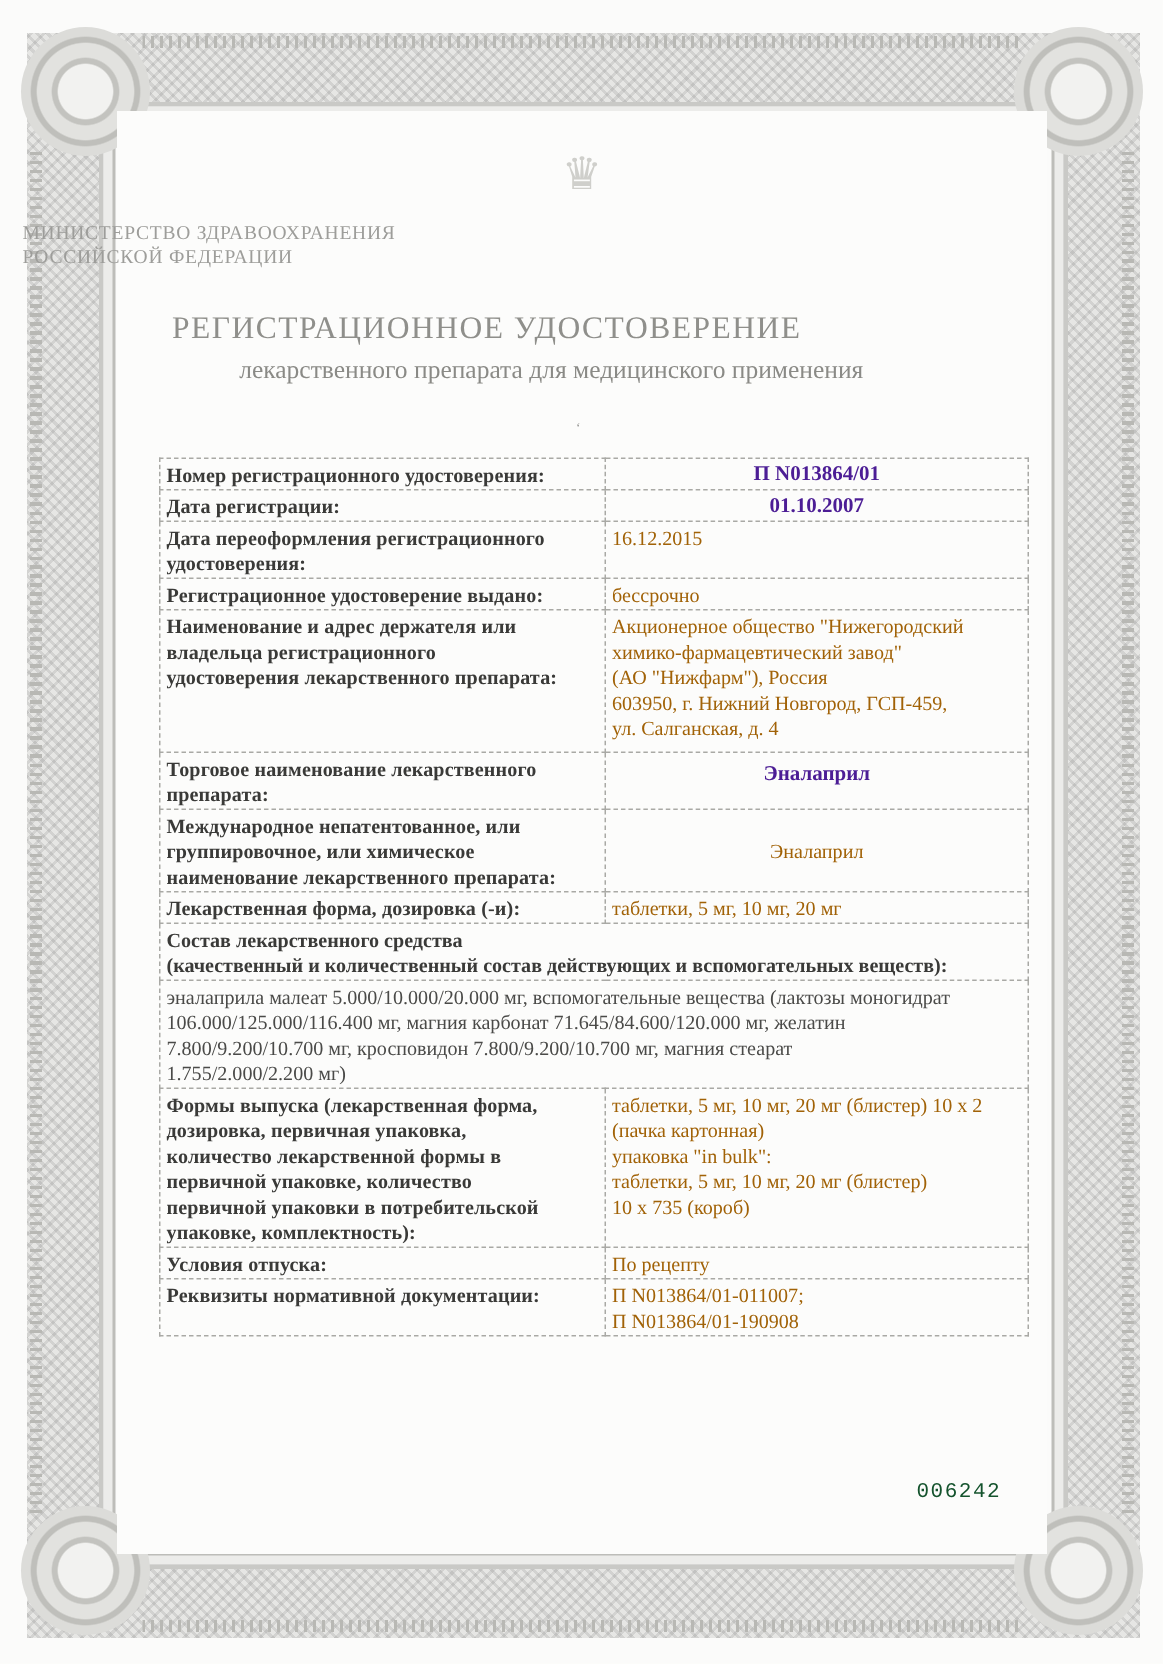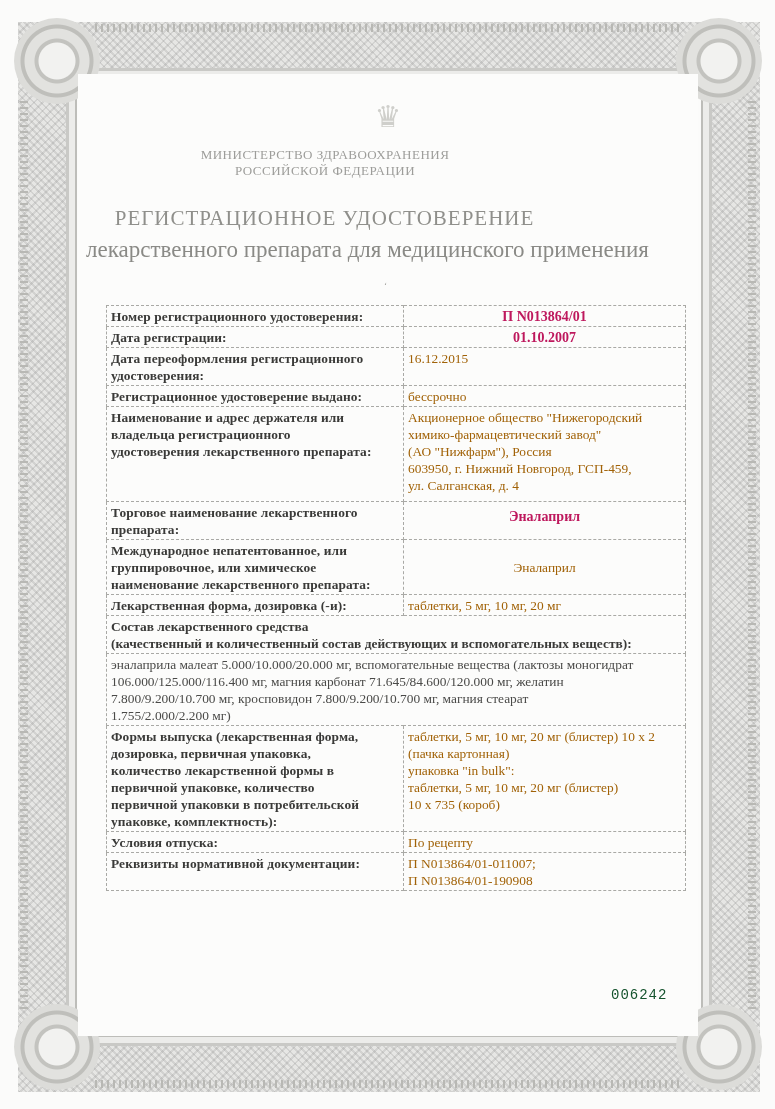--- a/index.html
+++ b/index.html
@@ -39,41 +39,41 @@
   }
   .page {
     position: absolute; left: 78px; top: 74px; width: 620px; height: 962px;
     background: #fcfcfb;
   }
   .emblem {
     position: absolute; left: 372px; top: 98px; width: 32px; height: 38px;
     color: #cfcfcb; font-size: 30px; text-align: center; line-height: 38px;
   }
   .ministry {
-    position: absolute; left: 0; width: 650px; text-align: center;
-    color: #9d9d9a; font-size: 13px; letter-spacing: 0.5px;
+    position: absolute; left: 0; width: 650px; 
+    color: #9d9d9a; font-size: 13px; letter-spacing: 0.5px; padding-left: 15px;
   }
   .cert-title {
     position: absolute; left: 0; width: 649px; top: 206px; text-align: center;
     color: #8f8f8b; font-size: 21px; letter-spacing: 1px;
   }
   .cert-sub {
     position: absolute; left: 0; width: 735px; top: 237px; text-align: center;
-    color: #8a8a86; font-size: 23px;
+    color: #8a8a86; font-size: 17px;
   }
   table.reg {
     position: absolute; left: 106px; top: 305px; width: 580px;
     border-collapse: collapse; font-size: 13.4px; line-height: 17px;
   }
   table.reg td {
     border: 1px dashed #a9a9a5; vertical-align: top; padding: 2px 4px 1px 4px;
   }
   td.lbl { width: 288px; font-weight: bold; color: #3a3a38; letter-spacing: 0.1px; }
   td.val { color: #a16207; font-weight: normal; }
-  td.val.center-bold { text-align: center; font-weight: bold; color: #be185d; font-size: 14px; }
+  td.val.center-bold { text-align: center; font-weight: bold; color: #4c1d95; font-size: 14px; }
   td.val.center { text-align: center; }
   td.full-lbl { font-weight: bold; color: #3a3a38; }
   td.full-val { color: #4a4a48; margin-top: 28px; }
   .line { display: block; }
   .trade { font-size: 15px; padding-top: 6px !important; }
   .serial {
     position: absolute; left: 611px; top: 987px;
     font-family: "Liberation Mono", "DejaVu Sans Mono", monospace;
     font-size: 14px; color: #14532d; letter-spacing: 1px;
   }

